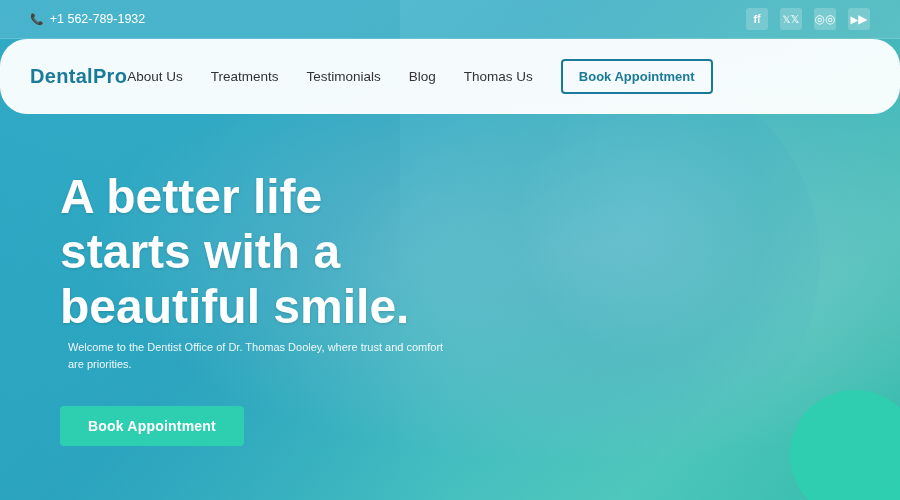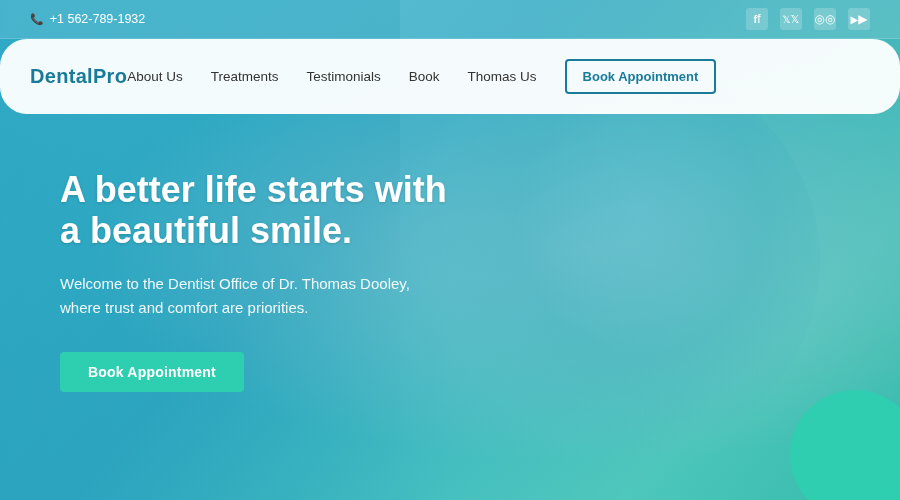--- a/index.html
+++ b/index.html
@@ -146,34 +146,35 @@
 
     
     .hero-content {
       position: relative;
       z-index: 10;
       padding: 55px 60px 40px 60px;
       max-width: 520px;
     }
 
     .hero-title {
-      font-size: 36px;
+      font-size: 48px;
       font-weight: 800;
       color: #fff;
       line-height: 1.15;
-      margin-bottom: 20px;
+      margin-bottom: 4px;
       text-shadow: 0 1px 3px rgba(0,0,0,0.15);
     }
 
     .hero-subtitle {
-      font-size: 15px;
+      font-size: 11px;
       color: rgba(255,255,255,0.92);
       line-height: 1.6;
       margin-bottom: 32px;
       max-width: 380px;
+      margin-left: 8px;
     }
 
     .btn-book-hero {
       padding: 12px 28px;
       background: #2ecfb0;
       border: none;
       color: #fff;
       font-size: 14px;
       font-weight: 600;
       border-radius: 4px;
@@ -215,21 +216,21 @@
     <div class="social-icon yt">▶</div>
   </div>
 </div>
 
 <div class="navbar">
   <span class="brand">DentalPro</span>
   <nav class="nav-links">
     <a class="nav-link">About Us</a>
     <a class="nav-link">Treatments</a>
     <a class="nav-link">Testimonials</a>
-    <a class="nav-link">Book</a>
+    <a class="nav-link">Blog</a>
     <a class="nav-link">Thomas Us</a>
     <button class="btn-book">Book Appointment</button>
   </nav>
 </div>
 
 <div class="hero-content">
   <h1 class="hero-title">A better life starts with a beautiful smile.</h1>
   <p class="hero-subtitle">Welcome to the Dentist Office of Dr. Thomas Dooley, where trust and comfort are priorities.</p>
   <button class="btn-book-hero">Book Appointment</button>
 </div>

